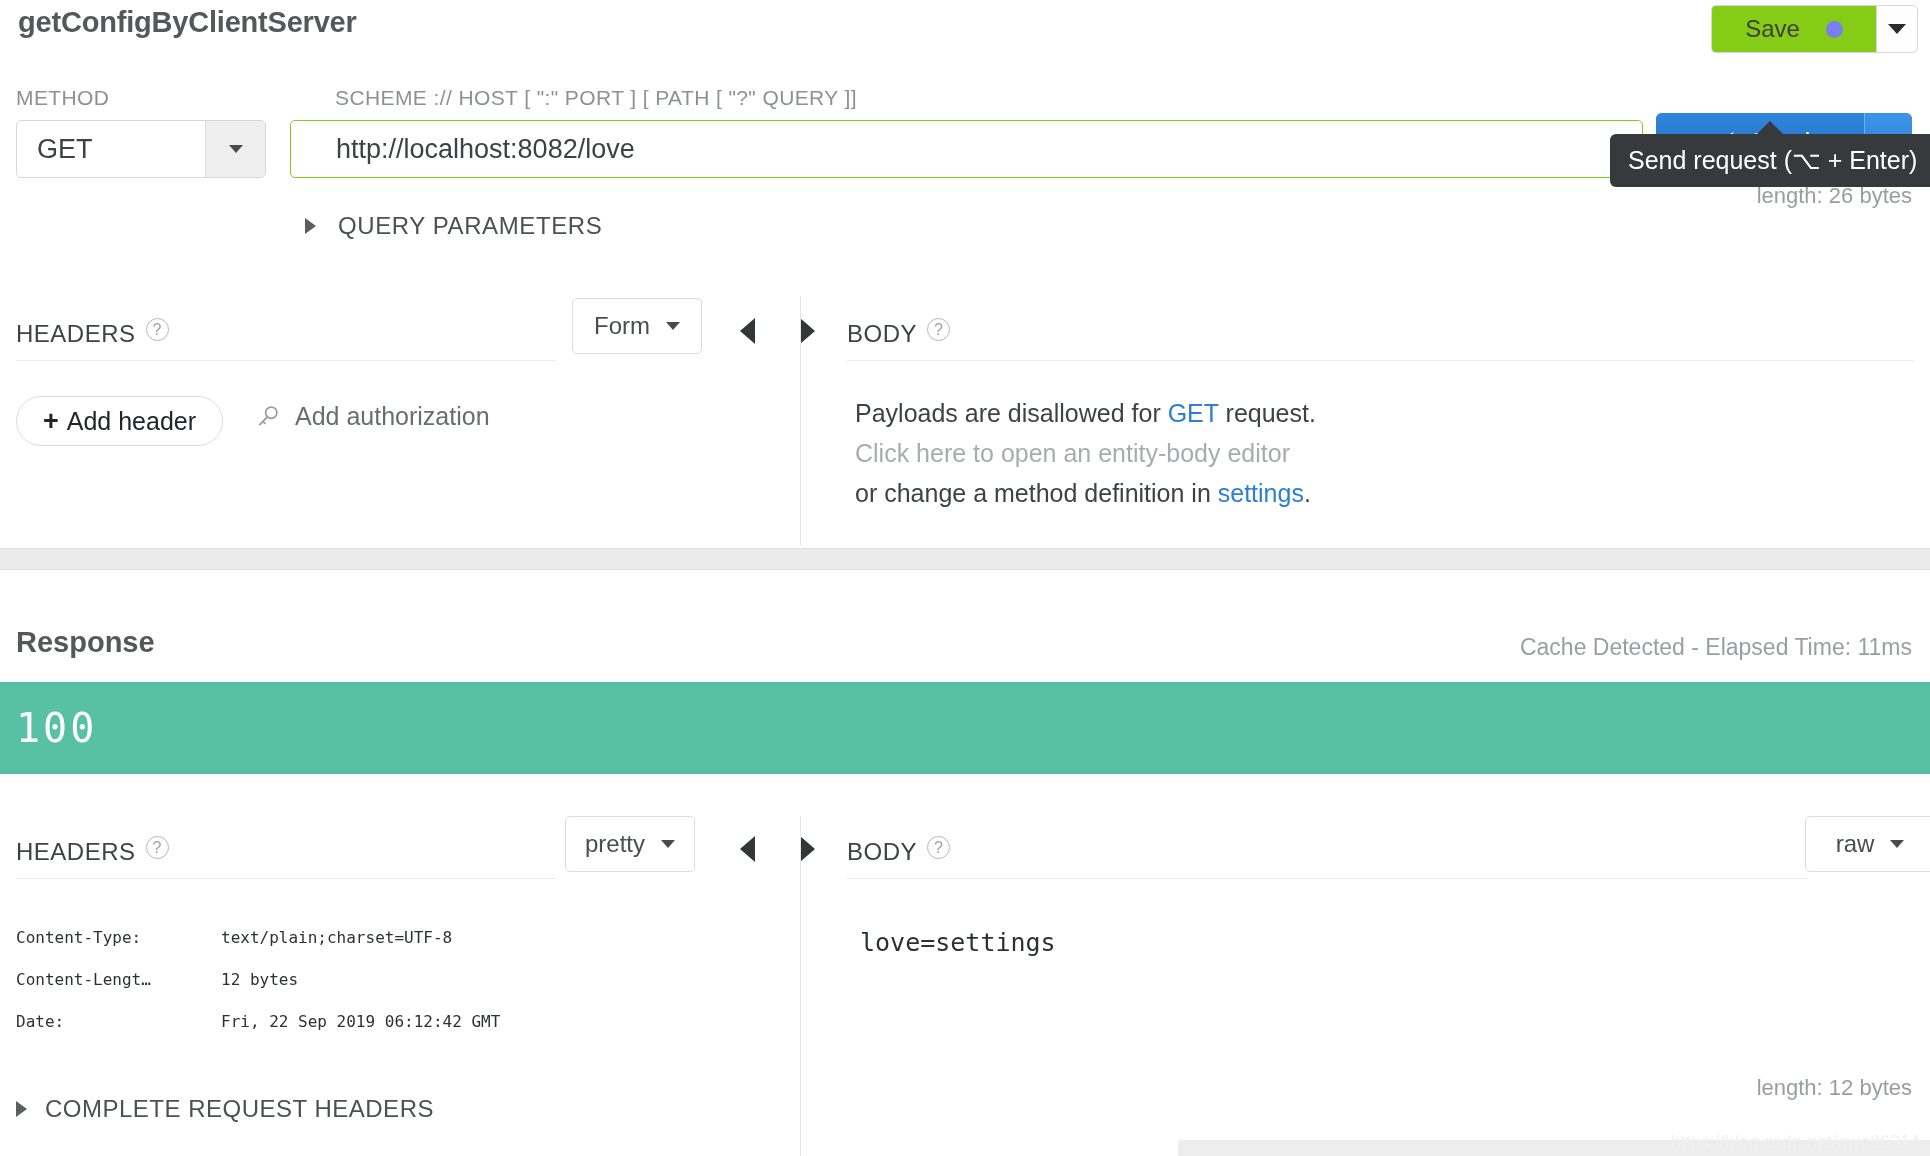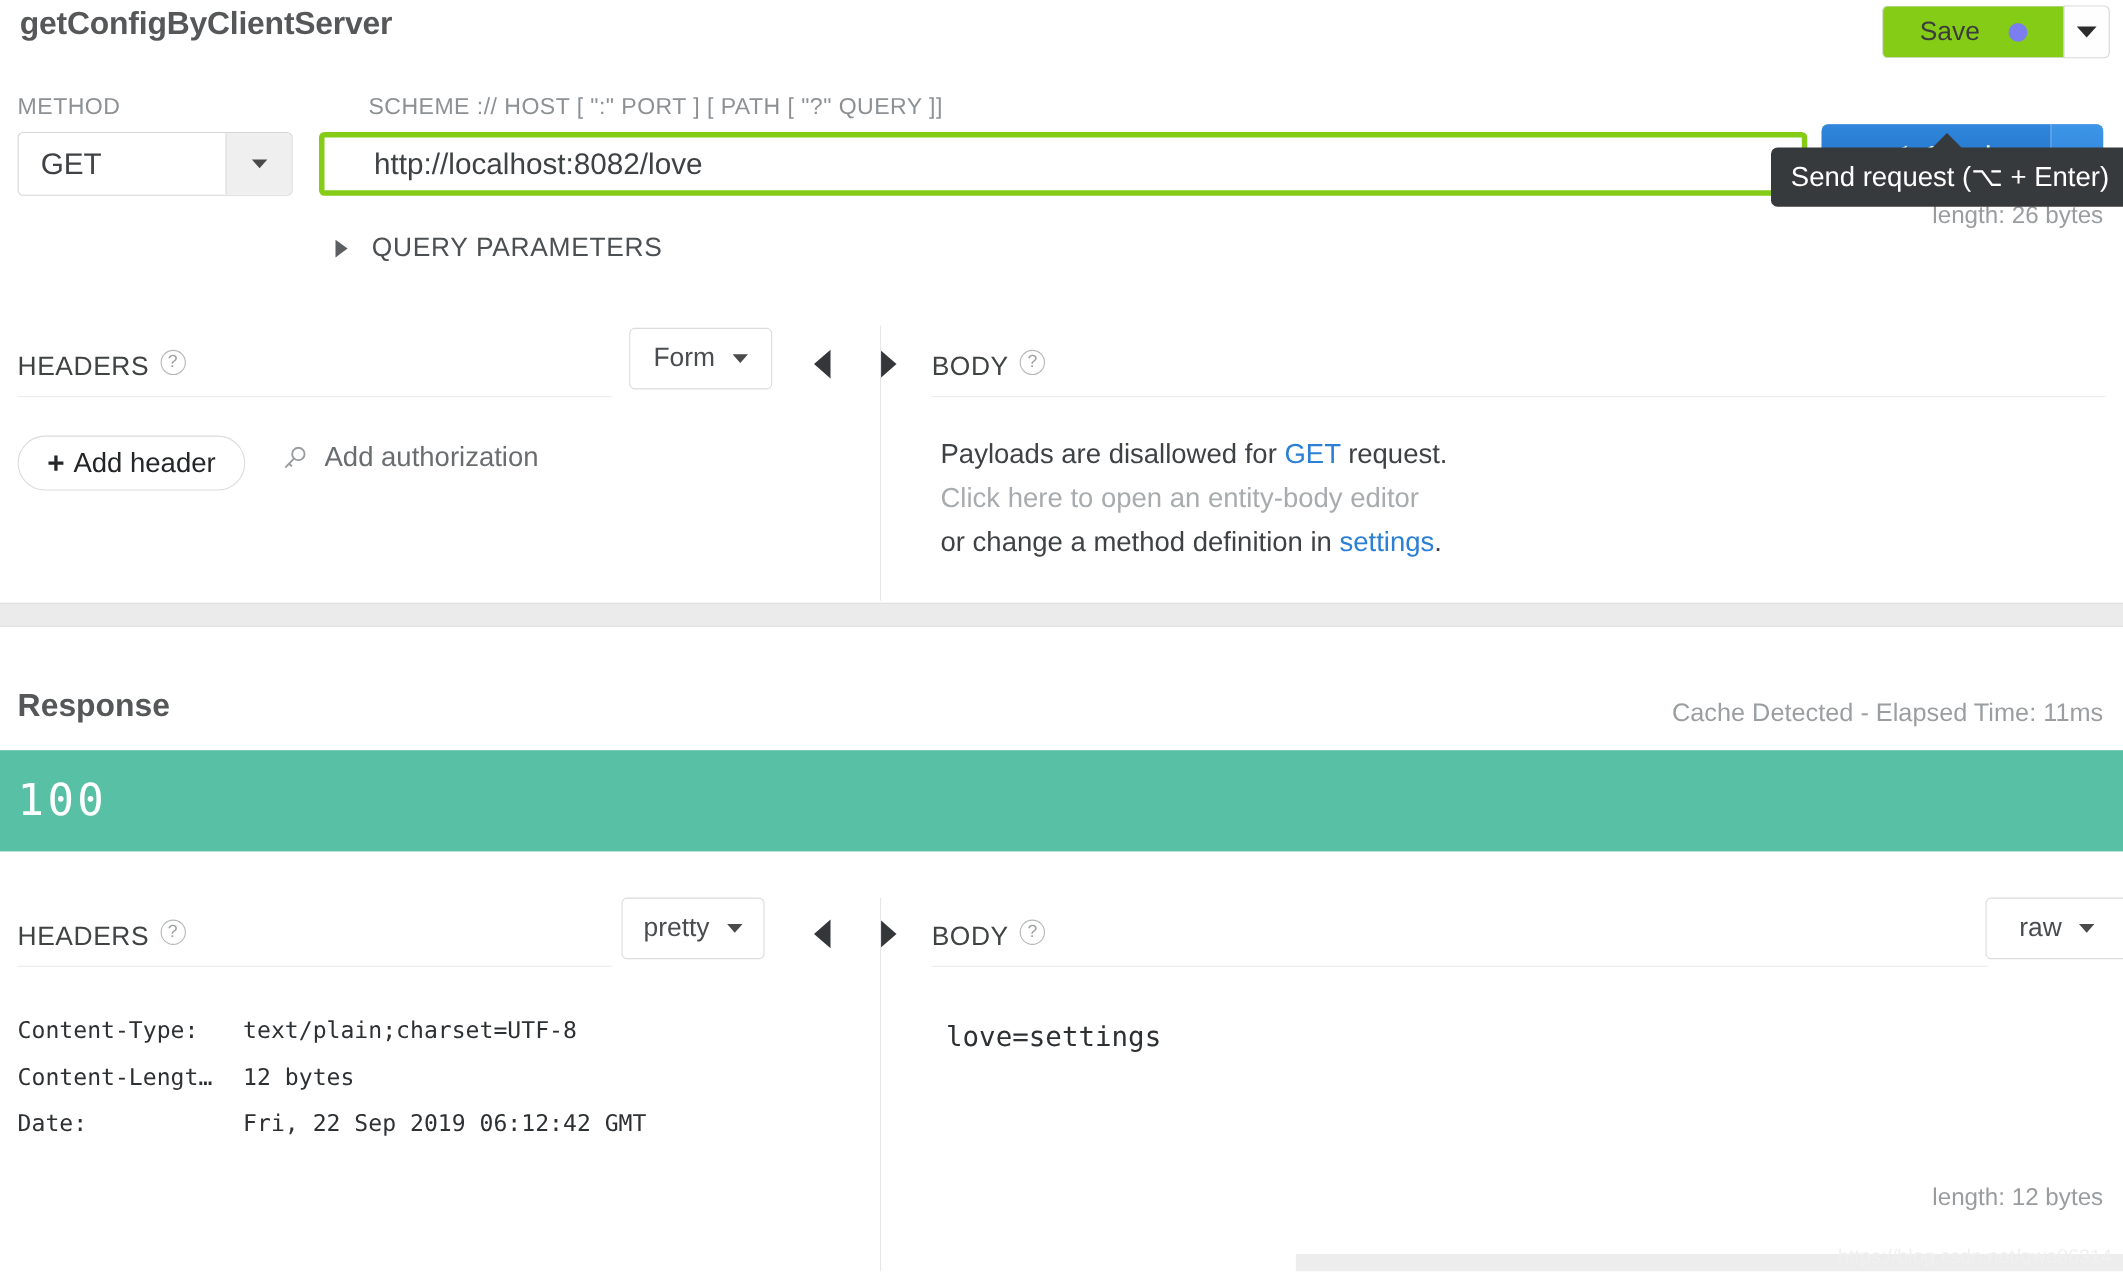--- a/index.html
+++ b/index.html
@@ -67,21 +67,21 @@
     flex:1; display:flex; align-items:center; padding-left:20px;
     font-size:27px; color:#3f4244;
   }
   .method-caret-cell {
     width:60px; background:#efefef; border-left:1px solid #ddd;
     display:flex; align-items:center; justify-content:center;
   }
   .url-box {
     position:absolute; left:290px; top:120px;
     width:1353px; height:58px;
-    border:5px solid #84cc16; border-radius:5px; background:#fff;
+    border:1px solid #84cc16; border-radius:5px; background:#fff;
     display:flex; align-items:center; padding-left:45px;
     font-size:27px; color:#3f4244; cursor:text;
   }
   .send-btn {
     position:absolute; left:1656px; top:113px;
     width:256px; height:58px; border-radius:6px; overflow:hidden;
     display:flex; background:#2a7fd4; cursor:pointer;
     box-shadow: inset 0 1px 0 rgba(255,255,255,.35);
   }
   .send-main {
@@ -209,21 +209,21 @@
   .rs-pretty-sel { position:absolute; left:565px; top:816px; }
   .rs-collapse-l { position:absolute; left:740px; top:836px; cursor:pointer; }
   .rs-collapse-r { position:absolute; left:800px; top:836px; cursor:pointer; }
   .rs-head-hr { position:absolute; left:16px; top:878px; width:540px; }
   .rs-body-lbl { position:absolute; left:847px; top:836px; }
   .rs-body-hr  { position:absolute; left:847px; top:878px; width:960px; }
   .rs-raw-sel { position:absolute; left:1805px; top:816px; }
 
   .mono-rows {
     position:absolute; left:16px; top:916px;
-    font-family:"DejaVu Sans Mono", monospace; font-size:21px; color:#2e3133;
+    font-family:"DejaVu Sans Mono", monospace; font-size:16px; color:#2e3133;
   }
   .mono-row { display:flex; height:42px; align-items:center; }
   .mono-key { width:205px; white-space:pre; }
   .mono-val { white-space:pre; }
 
   .complete-row {
     position:absolute; left:16px; top:1095px;
     display:flex; align-items:center; gap:18px; cursor:pointer;
   }
   .complete-lbl { font-size:24px; color:#4d5052; letter-spacing:0.5px; }
@@ -377,19 +377,23 @@
     <div class="mono-row">
       <span class="mono-key">Content-Lengt…</span>
       <span class="mono-val">12 bytes</span>
     </div>
     <div class="mono-row">
       <span class="mono-key">Date:</span>
       <span class="mono-val">Fri, 22 Sep 2019 06:12:42 GMT</span>
     </div>
   </div>
 
+  <div class="complete-row">
+    <span class="tri-right"></span>
+    <span class="complete-lbl">COMPLETE REQUEST HEADERS</span>
+  </div>
 
   <div class="resp-body-text">love=settings</div>
   <div class="len-resp">length: 12 bytes</div>
   <div class="h-scroll"></div>
   <div class="watermark">https://blog.csdn.net/qwe86314</div>
 
 </div>
 
 </body></html>

